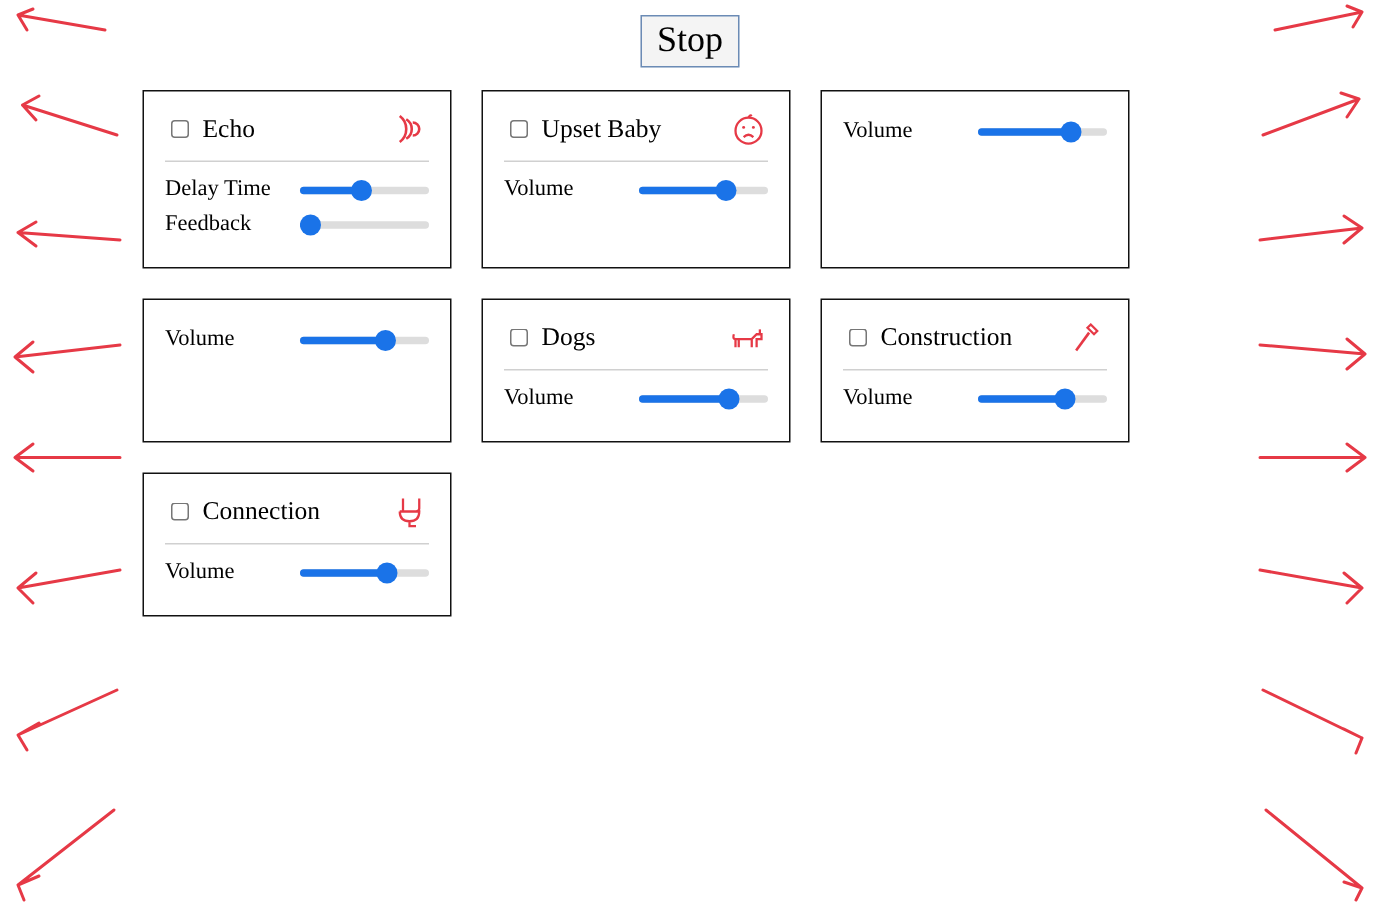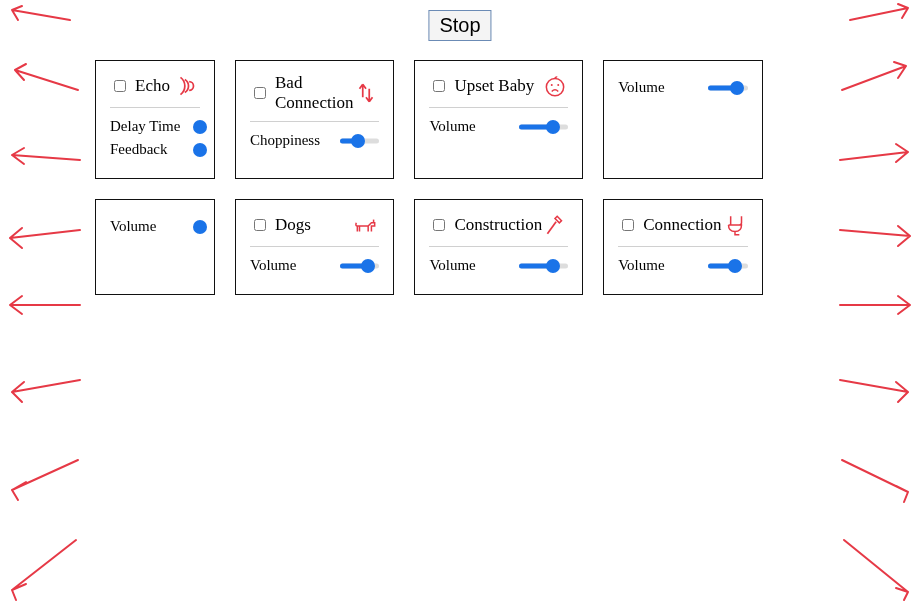--- a/index.html
+++ b/index.html
@@ -11,34 +11,34 @@
     font-family: Georgia, 'Times New Roman', serif;
     background: #fff;
     position: relative;
     overflow: hidden;
   }
   .stop-btn {
     position: absolute;
     top: 10px;
     left: 50%;
     transform: translateX(-50%);
-    font-family: Liberation Sans, sans-serif;
-    font-size: 20px;
+    font-family: Liberation Serif, serif;
+    font-size: 24px;
     padding: 3px 10px;
     background: #f4f4f4;
     border: 1.5px solid #6b8bb5;
     cursor: pointer;
   }
   .grid {
     position: absolute;
     top: 60px;
     left: 95px;
     width: 658px;
     display: grid;
-    grid-template-columns: 1fr 1fr 1fr 1fr;
+    grid-template-columns: 1fr 1fr 1fr;
     gap: 20px 20px;
   }
   .card {
     border: 1.3px solid #111;
     background: #fff;
     padding: 12px 14px 14px 14px;
     position: relative;
   }
   .card-head {
     display: flex;
@@ -136,41 +136,20 @@
           <div class="track-fill" style="width: 48%;"></div>
           <div class="thumb" style="left: 48%;"></div>
         </div>
       </div>
       <div class="slider-row">
         <span class="slider-label">Feedback</span>
         <div class="slider">
           <div class="track-full"></div>
           <div class="track-fill" style="width: 8%;"></div>
           <div class="thumb" style="left: 8%;"></div>
-        </div>
-      </div>
-    </div>
-    <div class="card">
-      <div class="card-head">
-        <label class="card-title-wrap">
-          <input type="checkbox" class="chk" style="">
-          <span>Bad Connection</span>
-        </label>
-        <span class="card-icon">
-          <svg viewBox="0 0 24 24">
-            <path d="M9 4 L9 16 M9 4 L6 8 M9 4 L12 8 M15 20 L15 8 M15 20 L12 16 M15 20 L18 16" stroke="currentColor" stroke-width="1.6" fill="none"></path>
-          </svg>
-        </span>
-      </div>
-      <div class="slider-row">
-        <span class="slider-label">Choppiness</span>
-        <div class="slider">
-          <div class="track-full"></div>
-          <div class="track-fill" style="width: 46%;"></div>
-          <div class="thumb" style="left: 46%;"></div>
         </div>
       </div>
     </div>
     <div class="card">
       <div class="card-head">
         <label class="card-title-wrap">
           <input type="checkbox" class="chk" style="">
           <span>Upset Baby</span>
         </label>
         <span class="card-icon">

